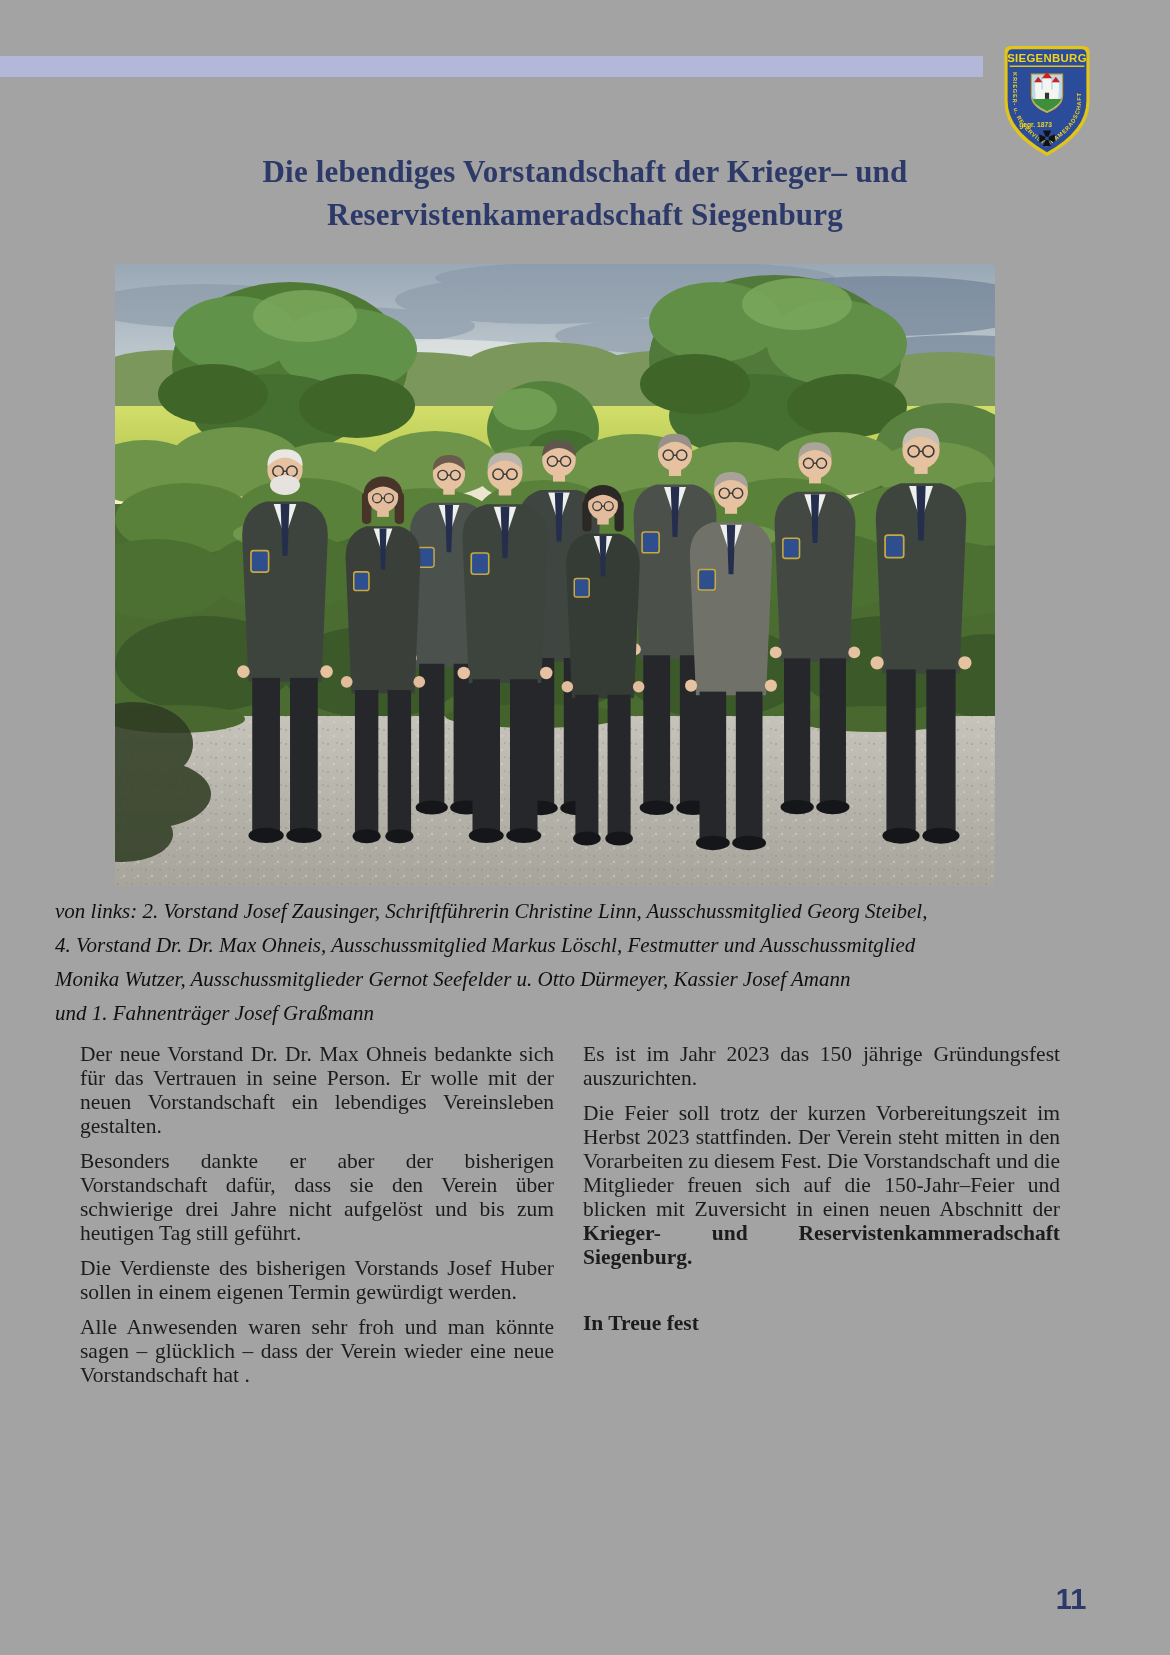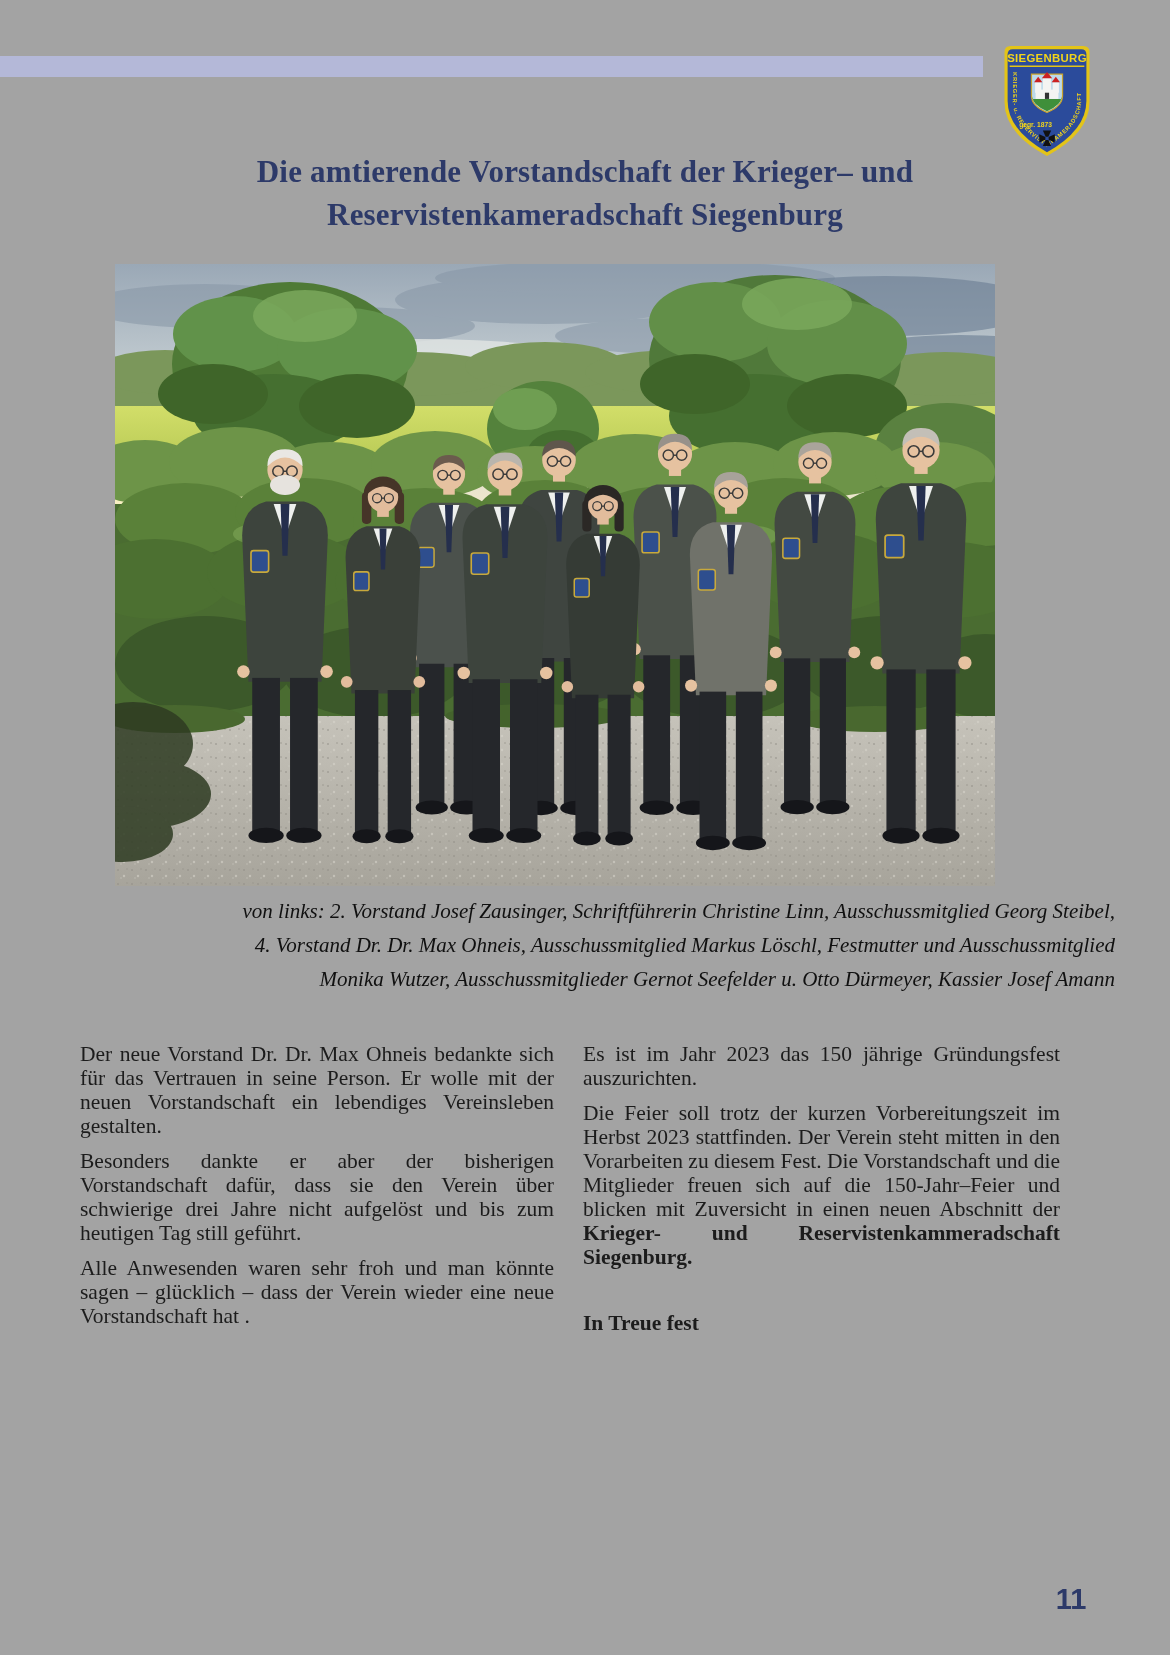--- a/index.html
+++ b/index.html
@@ -10,21 +10,21 @@
   }
   .top-bar{position:absolute;left:0;top:56px;width:983px;height:21px;background:#b4b8d8;}
   .crest{position:absolute;left:1002px;top:44px;width:90px;height:114px;}
   .headline{
     position:absolute;left:60px;top:150px;width:1050px;
     text-align:center;color:#2d3a69;font-weight:bold;
     font-size:31px;line-height:43px;letter-spacing:.2px;
   }
   .photo-wrap{position:absolute;left:115px;top:264px;width:880px;height:622px;}
   .caption{
-    position:absolute;left:55px;top:894px;width:1060px;text-align:right;
+    position:absolute;left:55px;top:894px;width:1060px;text-align:left;
     font-style:italic;font-size:21px;line-height:34px;color:#101010;
   }
   .col{position:absolute;top:1042px;}
   .col-left{left:80px;width:474px;}
   .col-right{left:583px;width:477px;}
   .col p{margin:0 0 11px 0;text-align:justify;font-size:21.5px;line-height:24px;}
   .col p .bold{font-weight:bold;}
   .closing{margin-top:42px !important;font-weight:bold;text-align:left;}
   .page-number{
     position:absolute;left:1046px;top:1583px;width:50px;text-align:center;
@@ -64,21 +64,21 @@
     <text x="32" y="80" text-anchor="middle" font-family="Liberation Sans, sans-serif" font-weight="bold" font-size="6.5" fill="#f2d41a">gegr. 1873</text>
     <g transform="translate(43,91)" fill="#111111">
       <path d="M-1.3,-1.6 L-4,-7.5 L4,-7.5 L1.3,-1.6 Z"></path>
       <path d="M-1.3,1.6 L-4,7.5 L4,7.5 L1.3,1.6 Z"></path>
       <path d="M-1.6,-1.3 L-7.5,-4 L-7.5,4 L-1.6,1.3 Z"></path>
       <path d="M1.6,-1.3 L7.5,-4 L7.5,4 L1.6,1.3 Z"></path>
     </g>
   </svg>
 
   <div class="headline">
-    <div>Die amtierende Vorstandschaft der Krieger– und</div>
+    <div>Die lebendiges Vorstandschaft der Krieger– und</div>
     <div>Reservistenkameradschaft Siegenburg</div>
   </div>
 
   <div class="photo-wrap">
   <svg viewBox="0 0 880 622" width="880" height="622">
     <defs>
       <linearGradient id="sky" x1="0" y1="0" x2="0" y2="1">
         <stop offset="0" stop-color="#9aa8b6"></stop>
             <stop offset="0.38" stop-color="#c6cfd3"></stop>
         <stop offset="0.75" stop-color="#ece6cd"></stop>
@@ -288,25 +288,27 @@
     <use href="#prsF" transform="translate(488,241) scale(1.15)" style="--suit:#353b35;--hair:#2b2825"></use>
     <use href="#prsM" transform="translate(616,228) scale(1.21)" style="--suit:#70726a;--hair:#a8a29a"></use>
     <use href="#prsM" transform="translate(806,186) scale(1.33)" style="--suit:#3e453e;--hair:#c3bfb7"></use>
   </svg>
   </div>
 
   <div class="caption">
     <div>von links: 2. Vorstand Josef Zausinger, Schriftführerin Christine Linn, Ausschussmitglied Georg Steibel,</div>
     <div>4. Vorstand Dr. Dr. Max Ohneis, Ausschussmitglied Markus Löschl, Festmutter und Ausschussmitglied</div>
     <div>Monika Wutzer, Ausschussmitglieder Gernot Seefelder u. Otto Dürmeyer, Kassier Josef Amann</div>
+    <div>und 1. Fahnenträger Josef Graßmann</div>
   </div>
 
   <div class="col col-left">
     <p>Der neue Vorstand Dr. Dr. Max Ohneis bedankte sich für das Vertrauen in seine Person. Er wolle mit der neuen Vorstandschaft ein lebendiges Vereinsleben gestalten.</p>
     <p>Besonders dankte er aber der bisherigen Vorstandschaft dafür, dass sie den Verein über schwierige drei Jahre nicht aufgelöst und bis zum heutigen Tag still geführt.</p>
+    <p>Die Verdienste des bisherigen Vorstands Josef Huber sollen in einem eigenen Termin gewürdigt werden.</p>
     <p>Alle Anwesenden waren sehr froh und man könnte sagen – glücklich – dass der Verein wieder eine neue Vorstandschaft hat .</p>
   </div>
 
   <div class="col col-right">
     <p>Es ist im Jahr 2023 das 150 jährige Gründungsfest auszurichten.</p>
     <p><span>Die Feier soll trotz der kurzen Vorbereitungszeit im Herbst 2023 stattfinden. Der Verein steht mitten in den Vorarbeiten zu diesem Fest. Die Vorstandschaft und die Mitglieder freuen sich auf die 150-Jahr–Feier und blicken mit Zuversicht in einen neuen Abschnitt der </span><span class="bold">Krieger- und Reservistenkammeradschaft Siegenburg.</span></p>
     <p class="closing">In Treue fest</p>
   </div>
 
   <div class="page-number">11</div>

